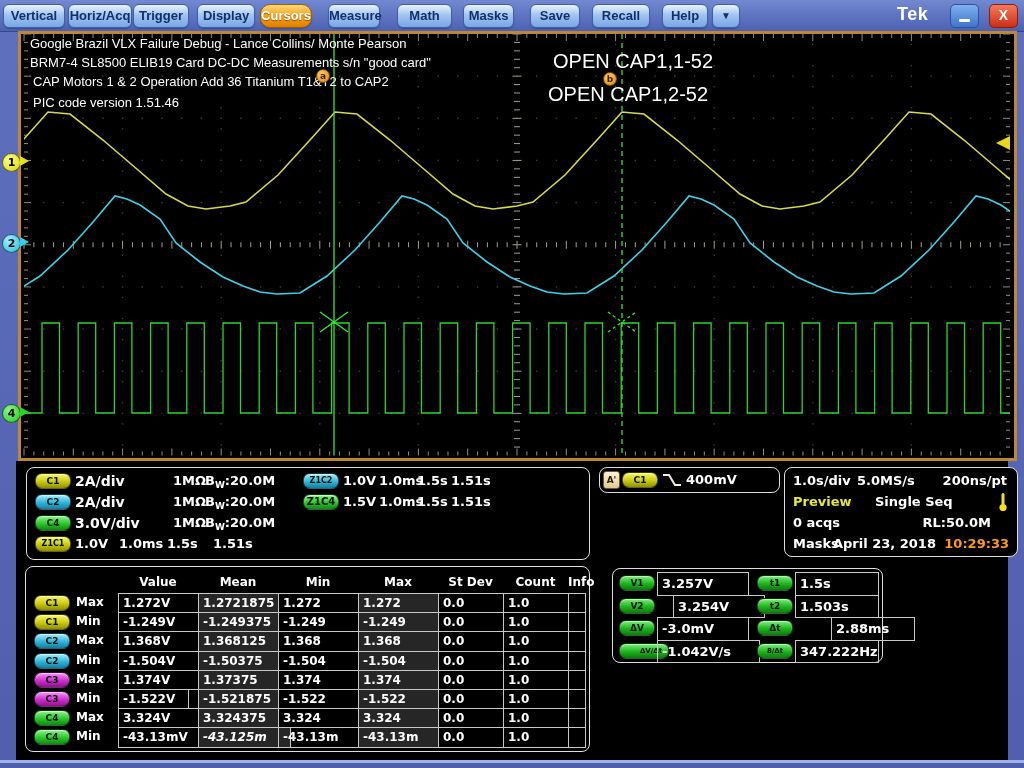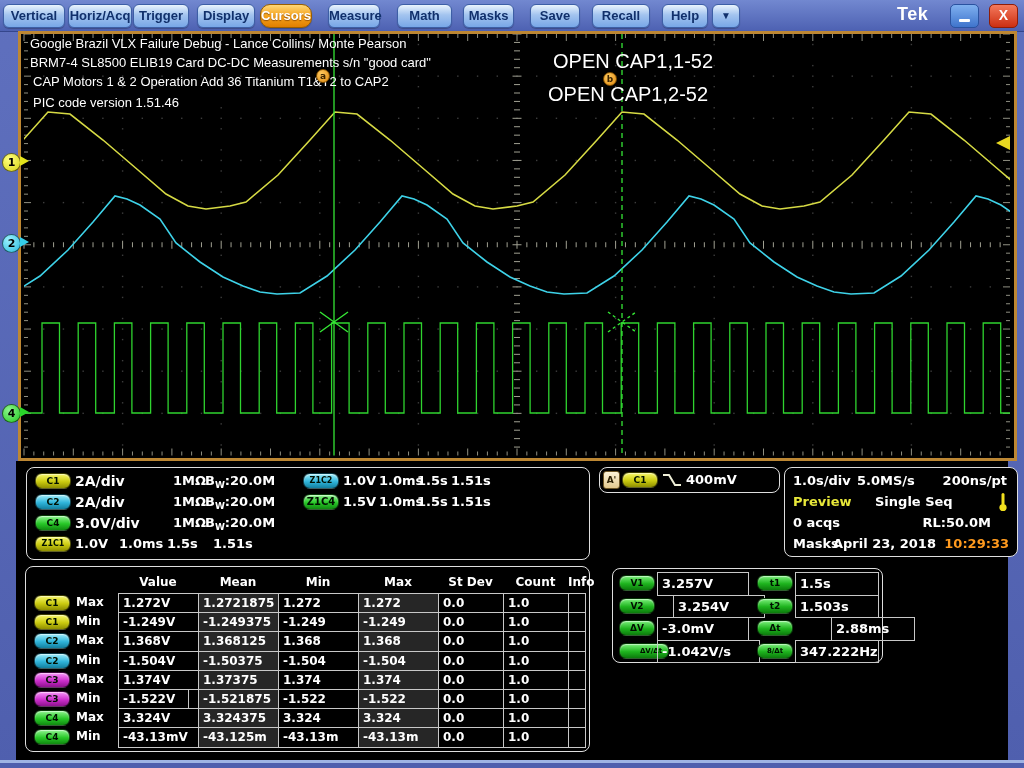--- a/index.html
+++ b/index.html
@@ -52,21 +52,21 @@
   .box{position:absolute;background:#000;border:1px solid #dedede;border-radius:8px;}
   .rv{position:absolute;color:#fff;font-weight:bold;font-size:13px;white-space:pre;}
   .rv.small{font-size:12px;}
   .yellowtx{color:#e8e83a;}
   .orangetx{color:#ff9a1e;}
   .pill{position:absolute;width:34px;height:14px;border-radius:7px;color:#001000;
         font-size:9px;font-weight:bold;text-align:center;line-height:14px;
         border:1px solid rgba(0,0,0,.6);box-shadow:inset 0 1px 1px rgba(255,255,255,.55);}
   .pill.c1{background:linear-gradient(#f8f868,#caca10 55%,#8f8f00);}
   .pill.c2{background:linear-gradient(#9deefc,#2fb4da 55%,#13809f);}
-  .pill.c3{background:linear-gradient(#f993f9,#cc2ecc 55%,#8f128f);}
+  .pill.c3{background:linear-gradient(#f993f9,#cc2ecc 55%,#8f128f);border-radius:8px;}
   .pill.c4{background:linear-gradient(#90f590,#28c828 55%,#108a10);}
   .pill.grn{background:linear-gradient(#7af07a,#1eb41e 55%,#0c7a0c);}
   .cell{position:absolute;border:1px solid #c8c8c8;color:#fff;font-weight:bold;
         font-size:12px;padding-left:4px;box-sizing:border-box;display:flex;align-items:center;}
   .hdr{position:absolute;color:#fff;font-weight:bold;font-size:12px;text-align:center;}
   .abadge{position:absolute;width:15px;height:16px;border-radius:3px;
           background:linear-gradient(#fdf3d8,#e3c98e);border:1px solid #6d5626;
           color:#2e2205;font-size:9px;font-weight:bold;text-align:center;line-height:16px;}
   sub.bw{font-size:9px;vertical-align:-3px;}
 </style>
@@ -1265,21 +1265,21 @@
     <div class="cell" style="left: 92px; top: 141.2px; width: 81px; height: 20.2px;">3.324V</div>
     <div class="cell" style="left: 172px; top: 141.2px; width: 81px; height: 20.2px; background: rgb(38, 38, 38);">3.324375</div>
     <div class="cell" style="left: 252px; top: 141.2px; width: 81px; height: 20.2px;">3.324</div>
     <div class="cell" style="left: 332px; top: 141.2px; width: 81px; height: 20.2px; background: rgb(38, 38, 38);">3.324</div>
     <div class="cell" style="left: 412px; top: 141.2px; width: 66px; height: 20.2px;">0.0</div>
     <div class="cell" style="left: 477px; top: 141.2px; width: 66px; height: 20.2px;">1.0</div>
     <div class="cell" style="left: 542px; top: 141.2px; width: 18px; height: 20.2px;"></div>
     <div class="pill c4" style="left: 8px; top: 162.4px;">C4</div>
     <div class="rv small" style="left: 50px; top: 162.4px;">Min</div>
     <div class="cell" style="left: 92px; top: 160.4px; width: 81px; height: 20.2px;">-43.13mV</div>
-    <div class="cell" style="left: 172px; top: 160.4px; width: 81px; height: 20.2px; background: rgb(38, 38, 38);">-43.125m</div>
+    <div class="cell" style="left: 172px; top: 160.4px; width: 93px; height: 20.2px; background: rgb(38, 38, 38); font-style: italic;">-43.125m</div>
     <div class="cell" style="left: 252px; top: 160.4px; width: 81px; height: 20.2px;">-43.13m</div>
     <div class="cell" style="left: 332px; top: 160.4px; width: 81px; height: 20.2px; background: rgb(38, 38, 38);">-43.13m</div>
     <div class="cell" style="left: 412px; top: 160.4px; width: 66px; height: 20.2px;">0.0</div>
     <div class="cell" style="left: 477px; top: 160.4px; width: 66px; height: 20.2px;">1.0</div>
     <div class="cell" style="left: 542px; top: 160.4px; width: 18px; height: 20.2px;"></div>
   </div>
 <div class="box" style="left:612px;top:568px;width:269px;height:93px" id="cursbox">
     <div class="pill grn" style="left: 6px; top: 6px;">V1</div>
     <div class="cell" style="left: 44px; top: 3px; width: 92px; height: 23.5px; font-size: 13px;">3.257V</div>
     <div class="pill grn" style="left: 6px; top: 28.5px;">V2</div>

